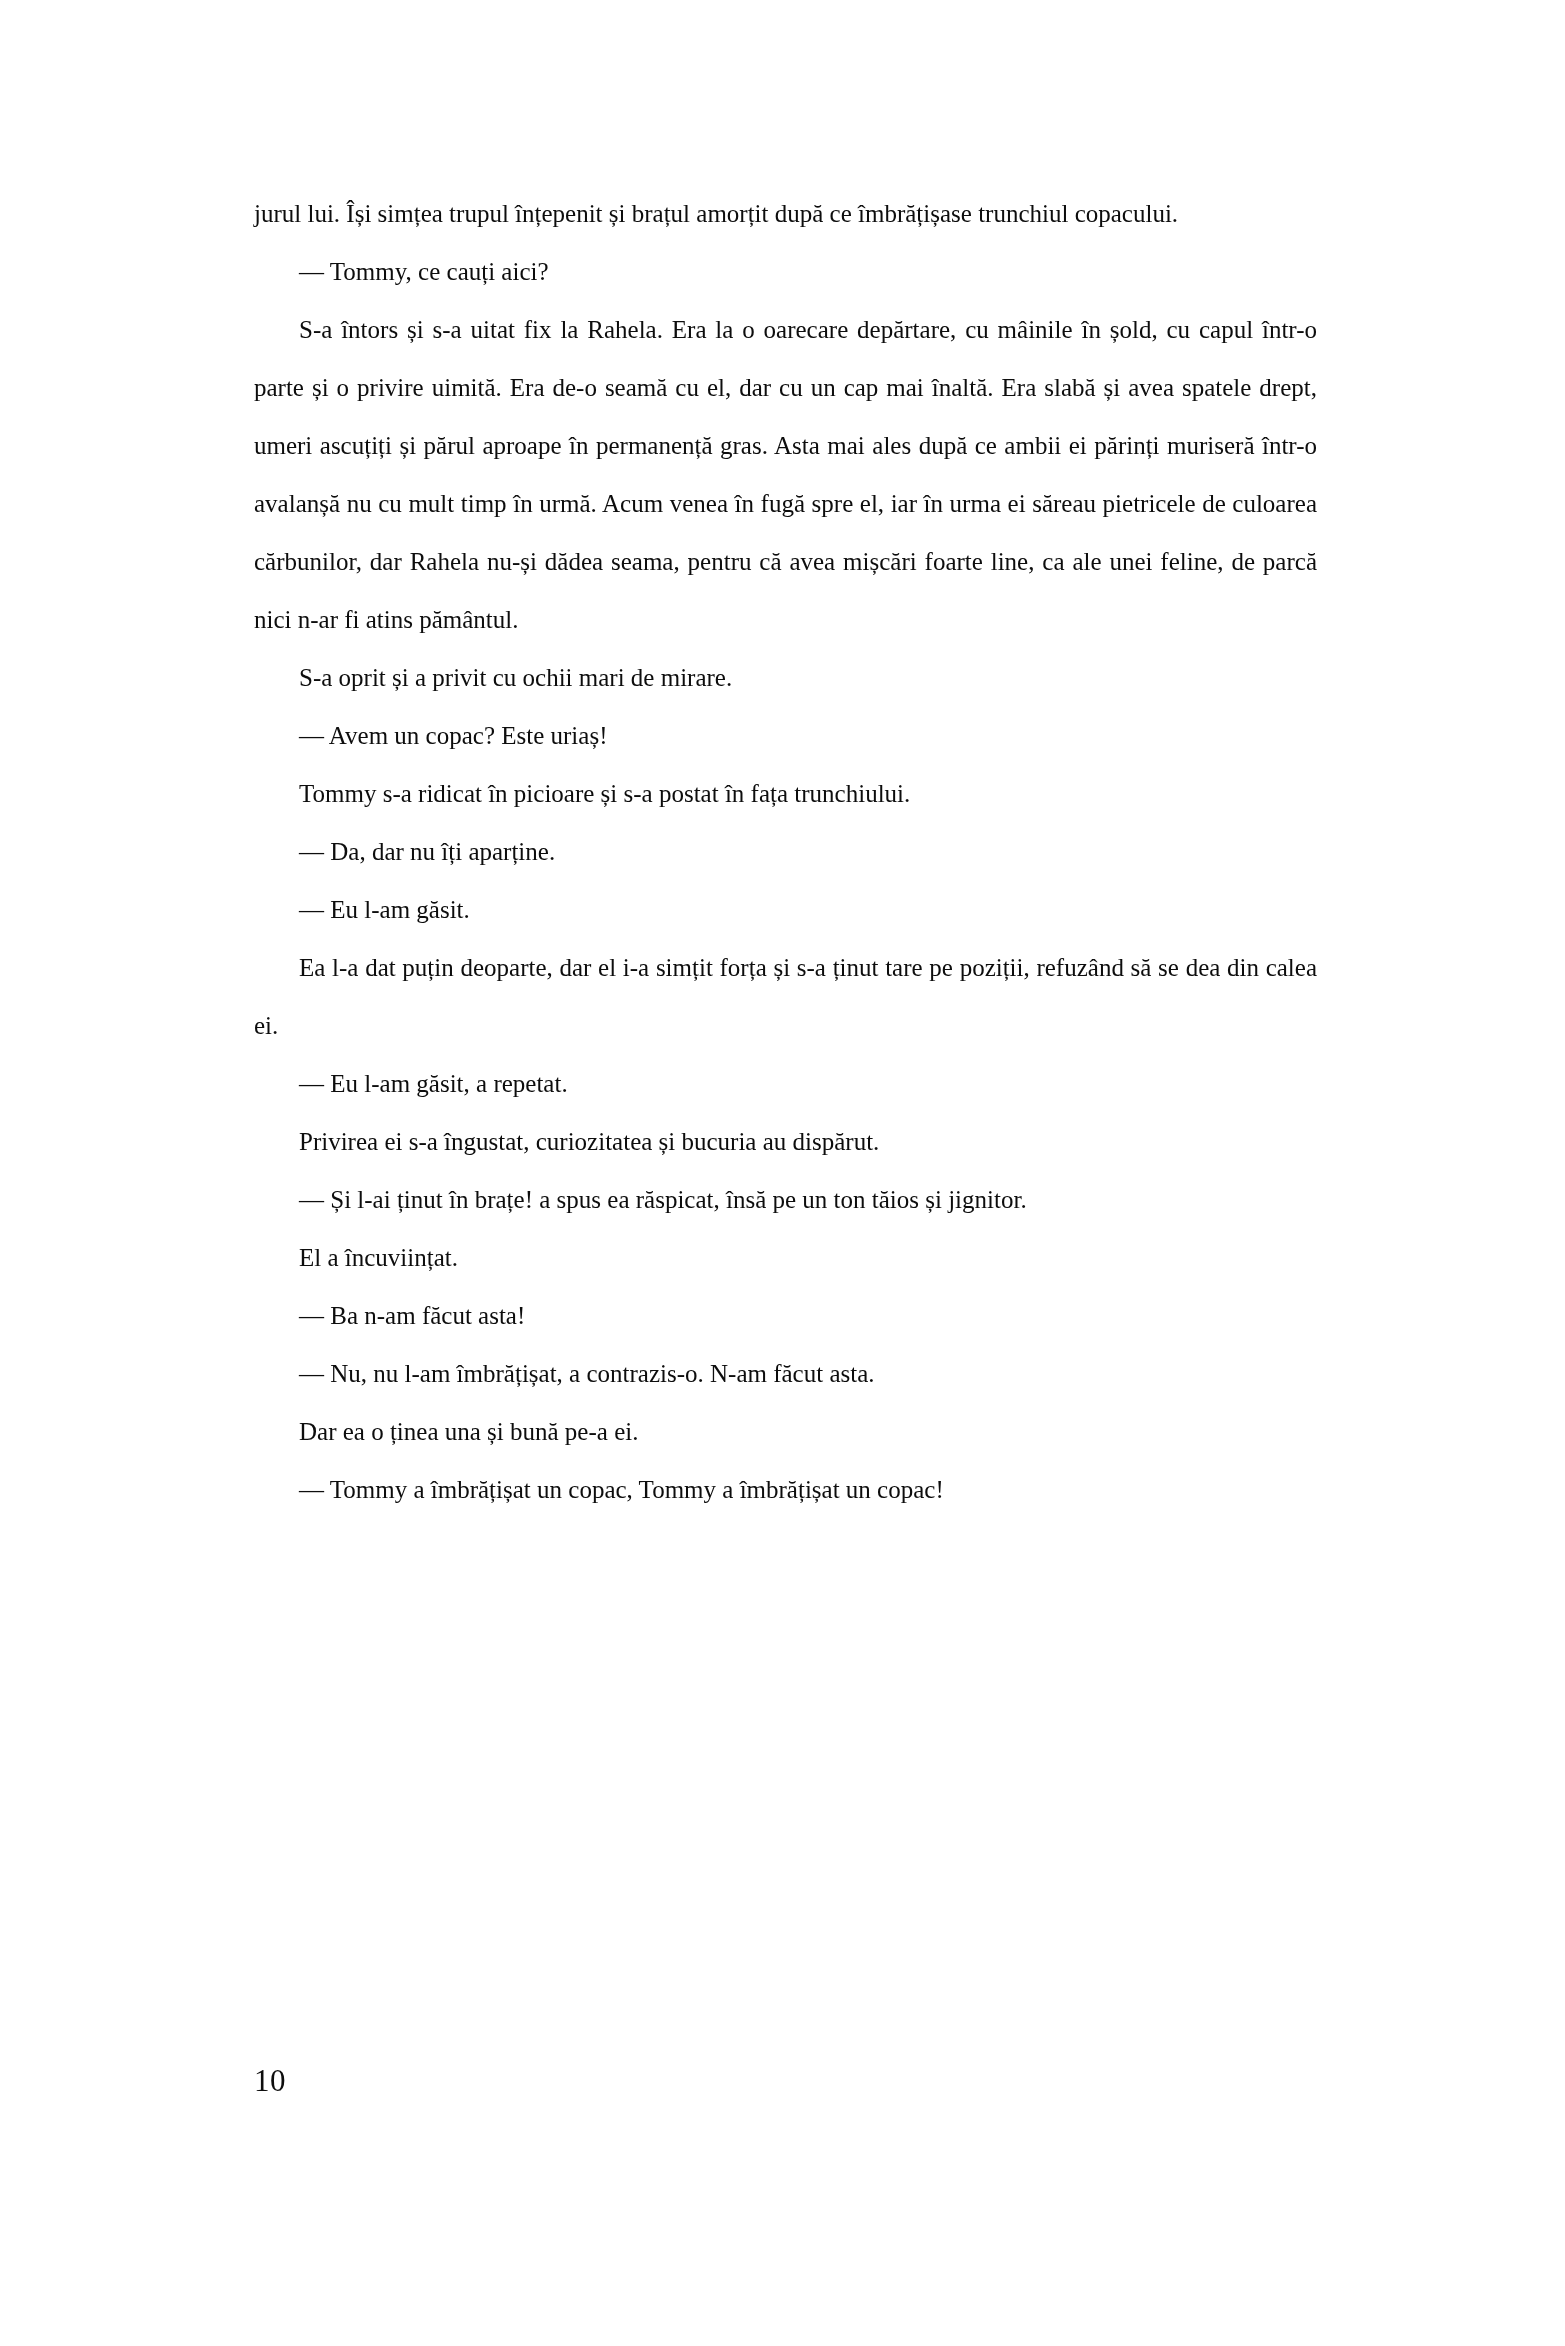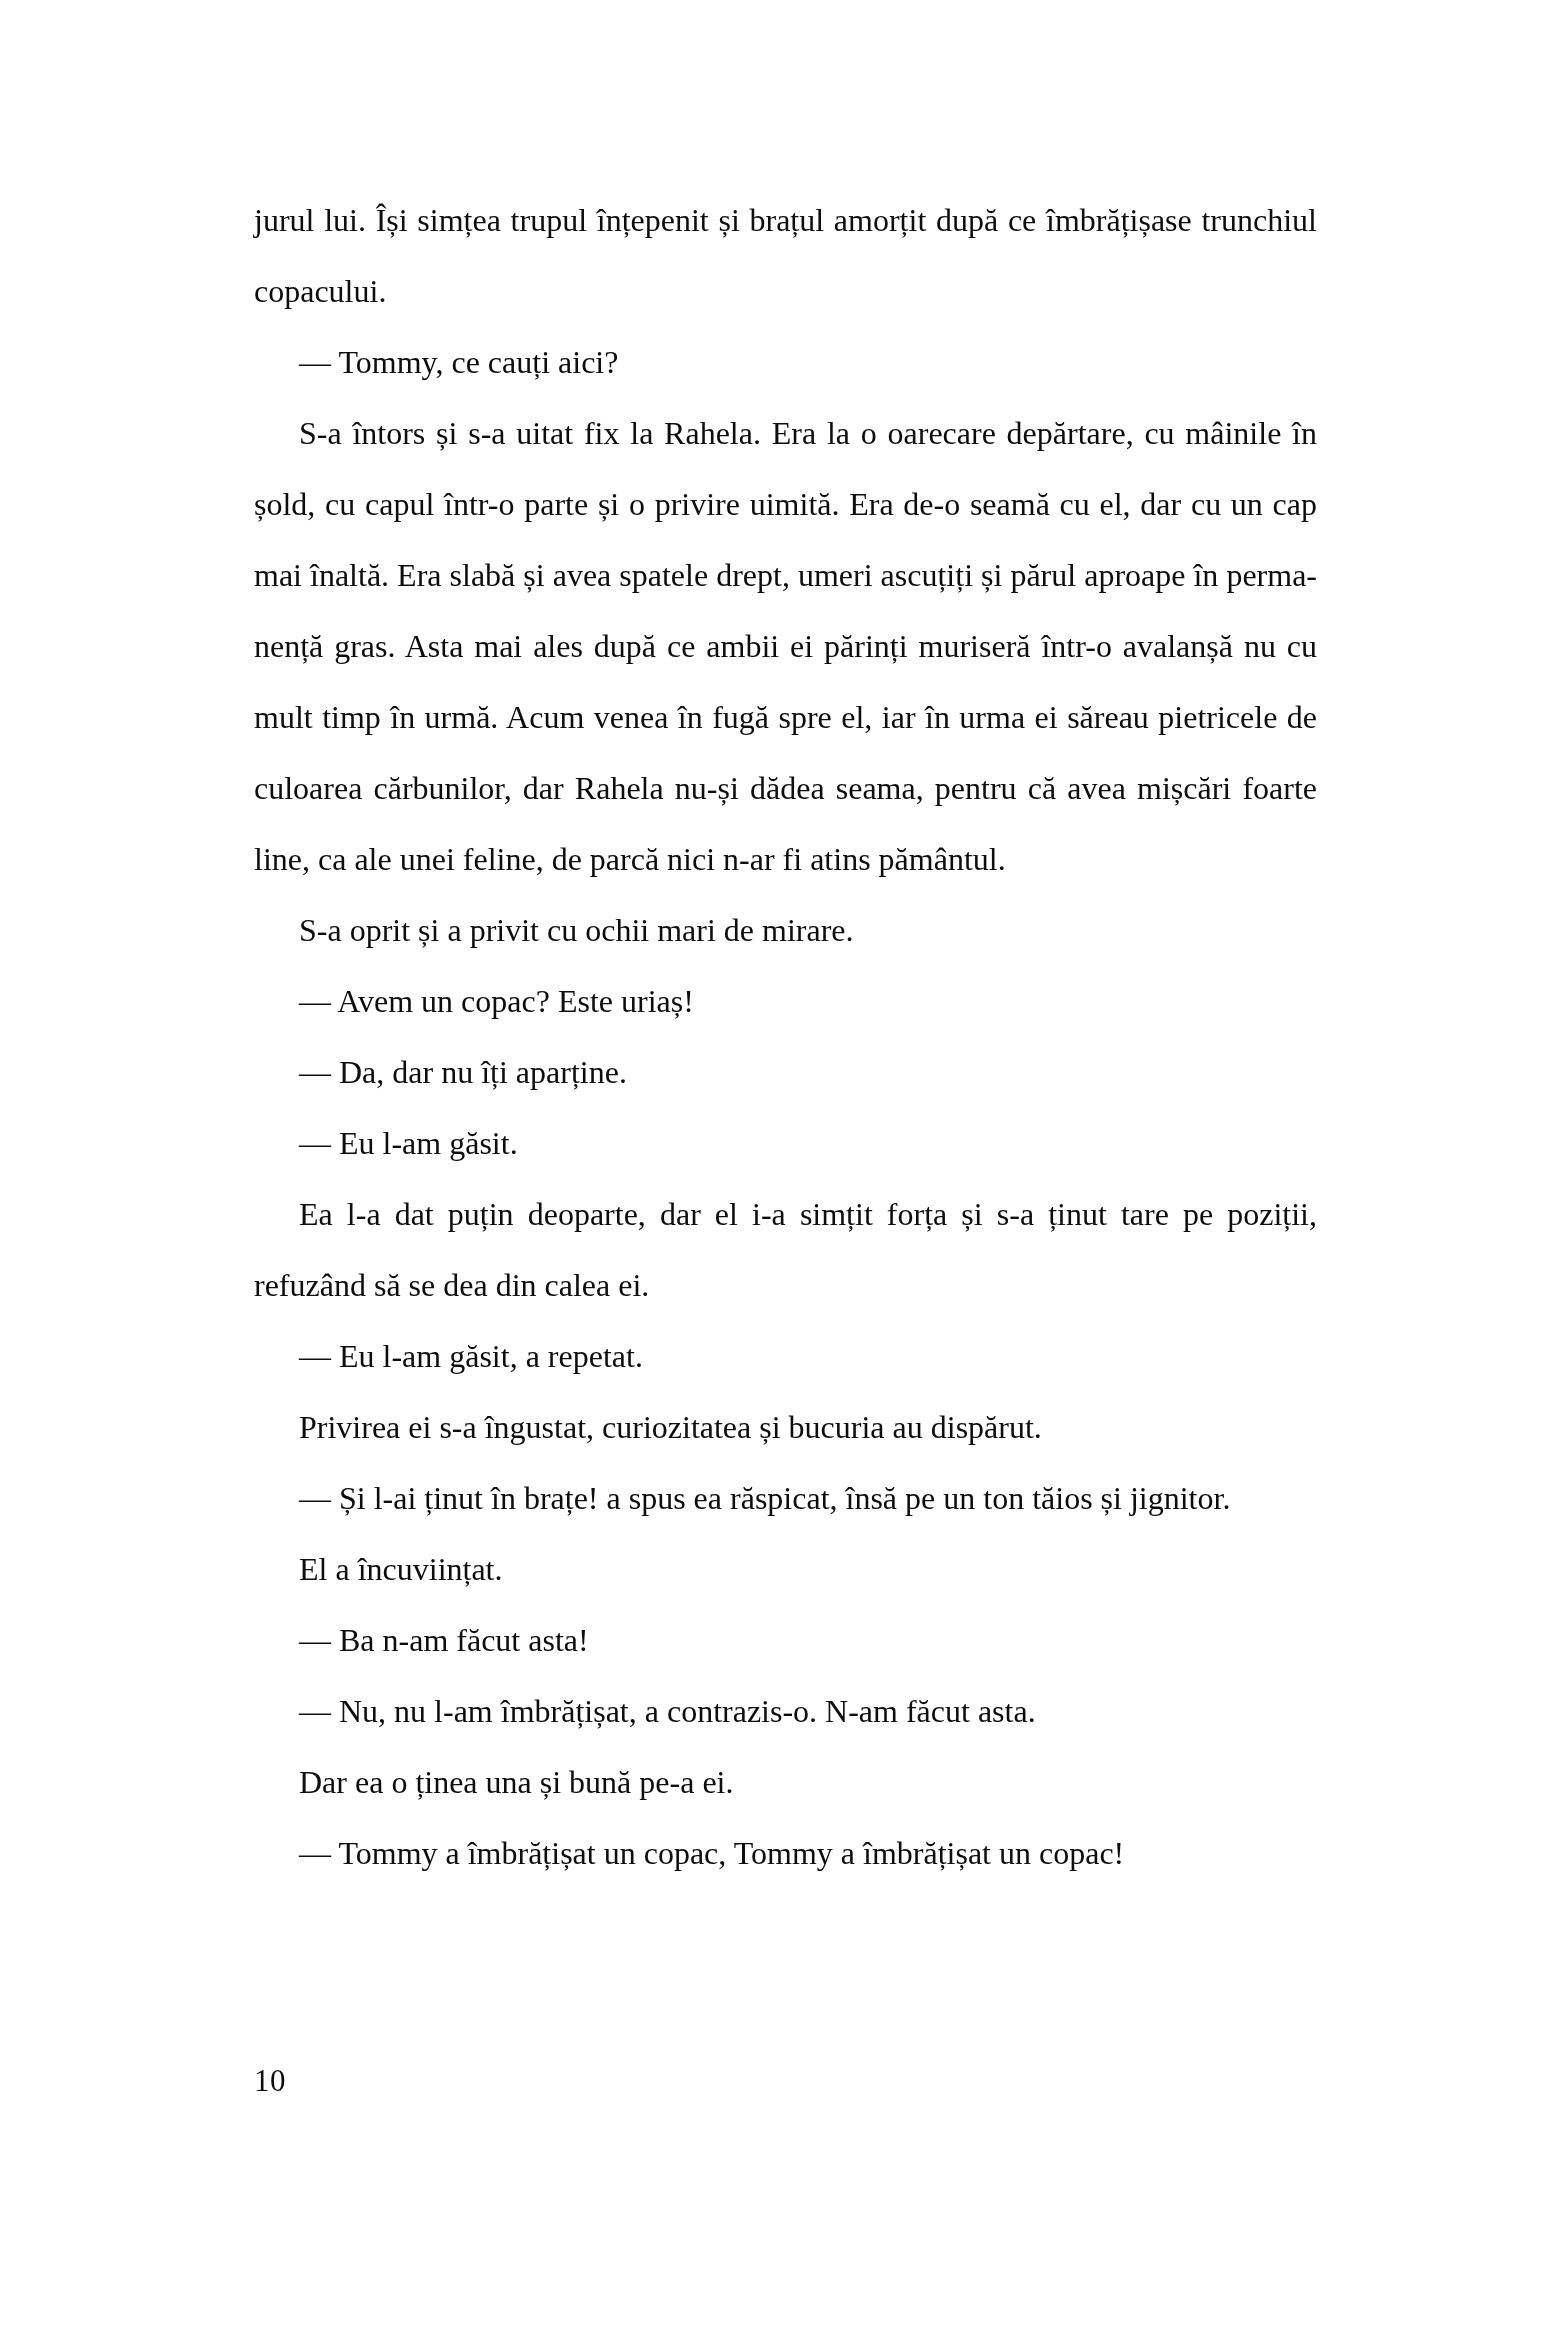--- a/index.html
+++ b/index.html
@@ -14,22 +14,22 @@
     background: #ffffff;
     box-sizing: border-box;
     overflow: hidden;
   }
   .text-block {
     position: absolute;
     left: 254px;
     top: 185px;
     width: 1063px;
     font-family: "Liberation Serif", "DejaVu Serif", serif;
-    font-size: 32px;
-    line-height: 71px;
+    font-size: 25px;
+    line-height: 58px;
     color: #0d0d0d;
     text-align: justify;
     text-justify: inter-word;
     -webkit-hyphens: manual;
     hyphens: manual;
   }
   .text-block p {
     margin: 0;
     text-indent: 0;
   }
@@ -58,20 +58,21 @@
 
 <div class="page">
 
   <div class="text-block">
 
     <p>jurul lui. Își simțea trupul înțepenit și brațul amorțit după ce îmbrățișase trunchiul copacului.</p>
     <p class="indent last-line-left">— Tommy, ce cauți aici?</p>
     <p class="indent last-line-left">S-a întors și s-a uitat fix la Rahela. Era la o oarecare depăr­tare, cu mâinile în șold, cu capul într-o parte și o privire ui­mită. Era de-o seamă cu el, dar cu un cap mai înaltă. Era slabă și avea spatele drept, umeri ascuțiți și părul aproape în perma­nență gras. Asta mai ales după ce ambii ei părinți muriseră într-o avalanșă nu cu mult timp în urmă. Acum venea în fugă spre el, iar în urma ei săreau pietricele de culoarea cărbunilor, dar Rahela nu-și dădea seama, pentru că avea mișcări foarte line, ca ale unei feline, de parcă nici n-ar fi atins pământul.</p>
     <p class="indent last-line-left">S-a oprit și a privit cu ochii mari de mirare.</p>
     <p class="indent last-line-left">— Avem un copac? Este uriaș!</p>
+    <p class="indent last-line-left">Tommy s-a ridicat în picioare și s-a postat în fața trunchiu­lui.</p>
     <p class="indent last-line-left">— Da, dar nu îți aparține.</p>
     <p class="indent last-line-left">— Eu l-am găsit.</p>
     <p class="indent last-line-left">Ea l-a dat puțin deoparte, dar el i-a simțit forța și s-a ținut tare pe poziții, refuzând să se dea din calea ei.</p>
     <p class="indent last-line-left">— Eu l-am găsit, a repetat.</p>
     <p class="indent last-line-left">Privirea ei s-a îngustat, curiozitatea și bucuria au dispărut.</p>
     <p class="indent last-line-left">— Și l-ai ținut în brațe! a spus ea răspicat, însă pe un ton tăios și jignitor.</p>
     <p class="indent last-line-left">El a încuviințat.</p>
     <p class="indent last-line-left">— Ba n-am făcut asta!</p>
 
 

